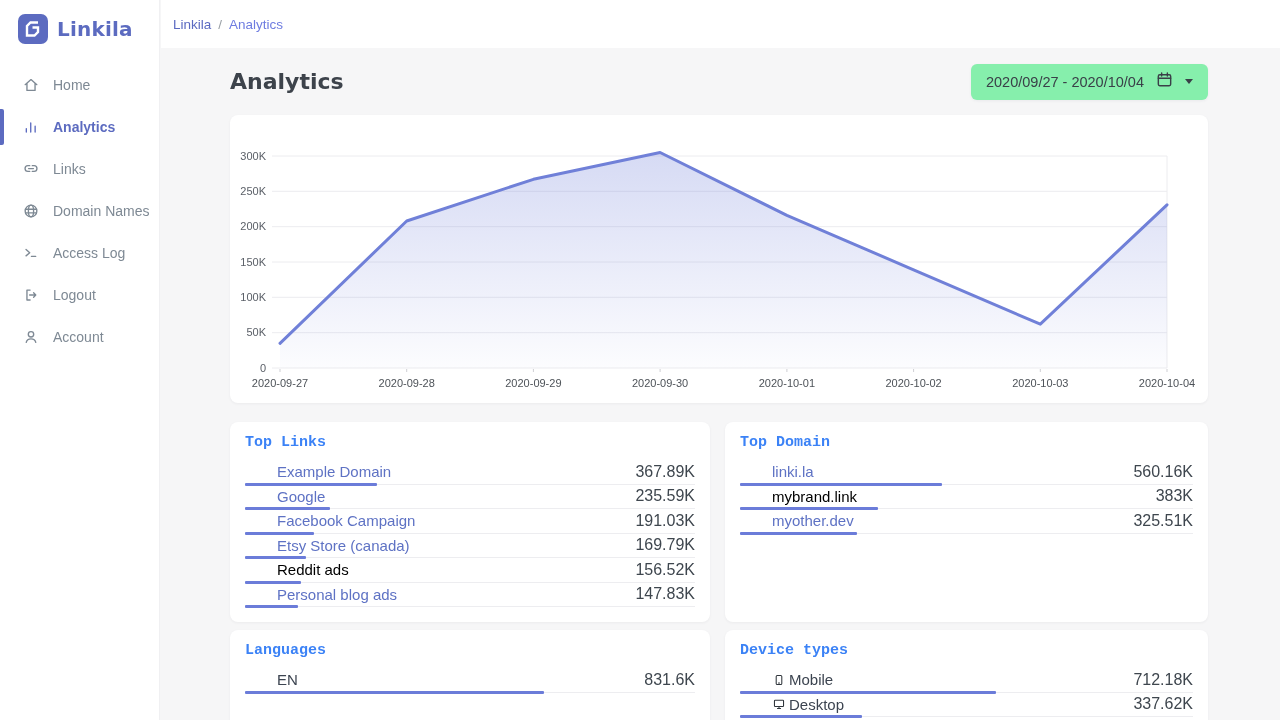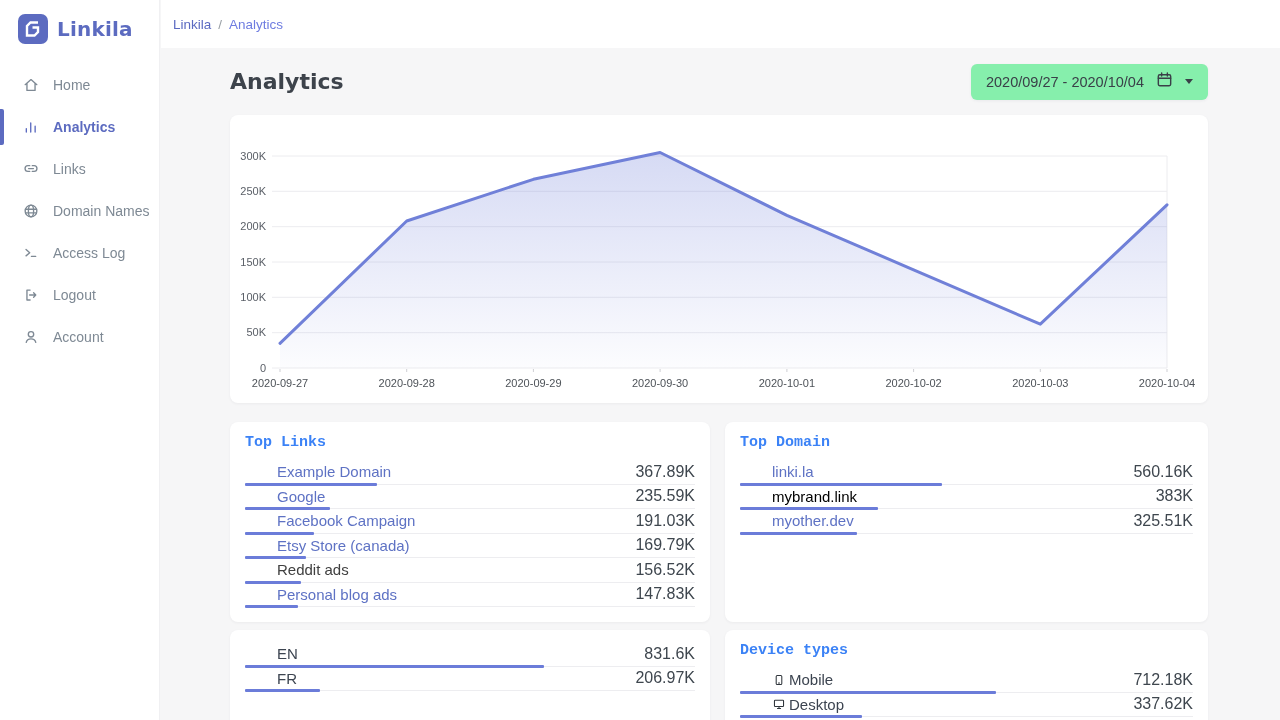--- a/index.html
+++ b/index.html
@@ -221,21 +221,21 @@
             <a class="lbl link" style="color:#5e72c4">Facebook Campaign</a>
             <span class="val">191.03K</span>
             <span class="bar" style="width:68.8px;background:#6b7cd9"></span>
           </div>
           <div class="row">
             <a class="lbl link" style="color:#5e72c4">Etsy Store (canada)</a>
             <span class="val">169.79K</span>
             <span class="bar" style="width:61.1px;background:#6b7cd9"></span>
           </div>
           <div class="row">
-            <a class="lbl link" style="color:#404040">Reddit ads</a>
+            <a class="lbl link" style="color:#000000">Reddit ads</a>
             <span class="val">156.52K</span>
             <span class="bar" style="width:56.3px;background:#6b7cd9"></span>
           </div>
           <div class="row">
             <a class="lbl link" style="color:#5e72c4">Personal blog ads</a>
             <span class="val">147.83K</span>
             <span class="bar" style="width:53.2px;background:#6b7cd9"></span>
           </div>
         </div>
         <div class="card">
@@ -250,29 +250,25 @@
             <span class="val">383K</span>
             <span class="bar" style="width:137.9px;background:#6b7cd9"></span>
           </div>
           <div class="row">
             <a class="lbl link" style="color:#5e72c4">myother.dev</a>
             <span class="val">325.51K</span>
             <span class="bar" style="width:117.2px;background:#6b7cd9"></span>
           </div>
         </div>
         <div class="card">
+          <h2>Languages</h2>
           <div class="row">
             <span class="lbl">EN</span>
             <span class="val">831.6K</span>
             <span class="bar" style="width:299.4px;background:#6b7cd9"></span>
-          </div>
-          <div class="row">
-            <span class="lbl">FR</span>
-            <span class="val">206.97K</span>
-            <span class="bar" style="width:74.5px;background:#6b7cd9"></span>
           </div>
         </div>
         <div class="card">
           <h2>Device types</h2>
           <div class="row">
             <span class="lbl"><span style="display:flex">
                 <svg viewBox="0 0 20 20" fill="none" stroke="currentColor" stroke-width="1.5" stroke-linecap="round" stroke-linejoin="round" style="stroke:#2f353b">
                   <rect x="6" y="3.5" width="8" height="13" rx="1.5"></rect>
                   <path d="M9.2 14.3 h1.6"></path>
                 </svg>

